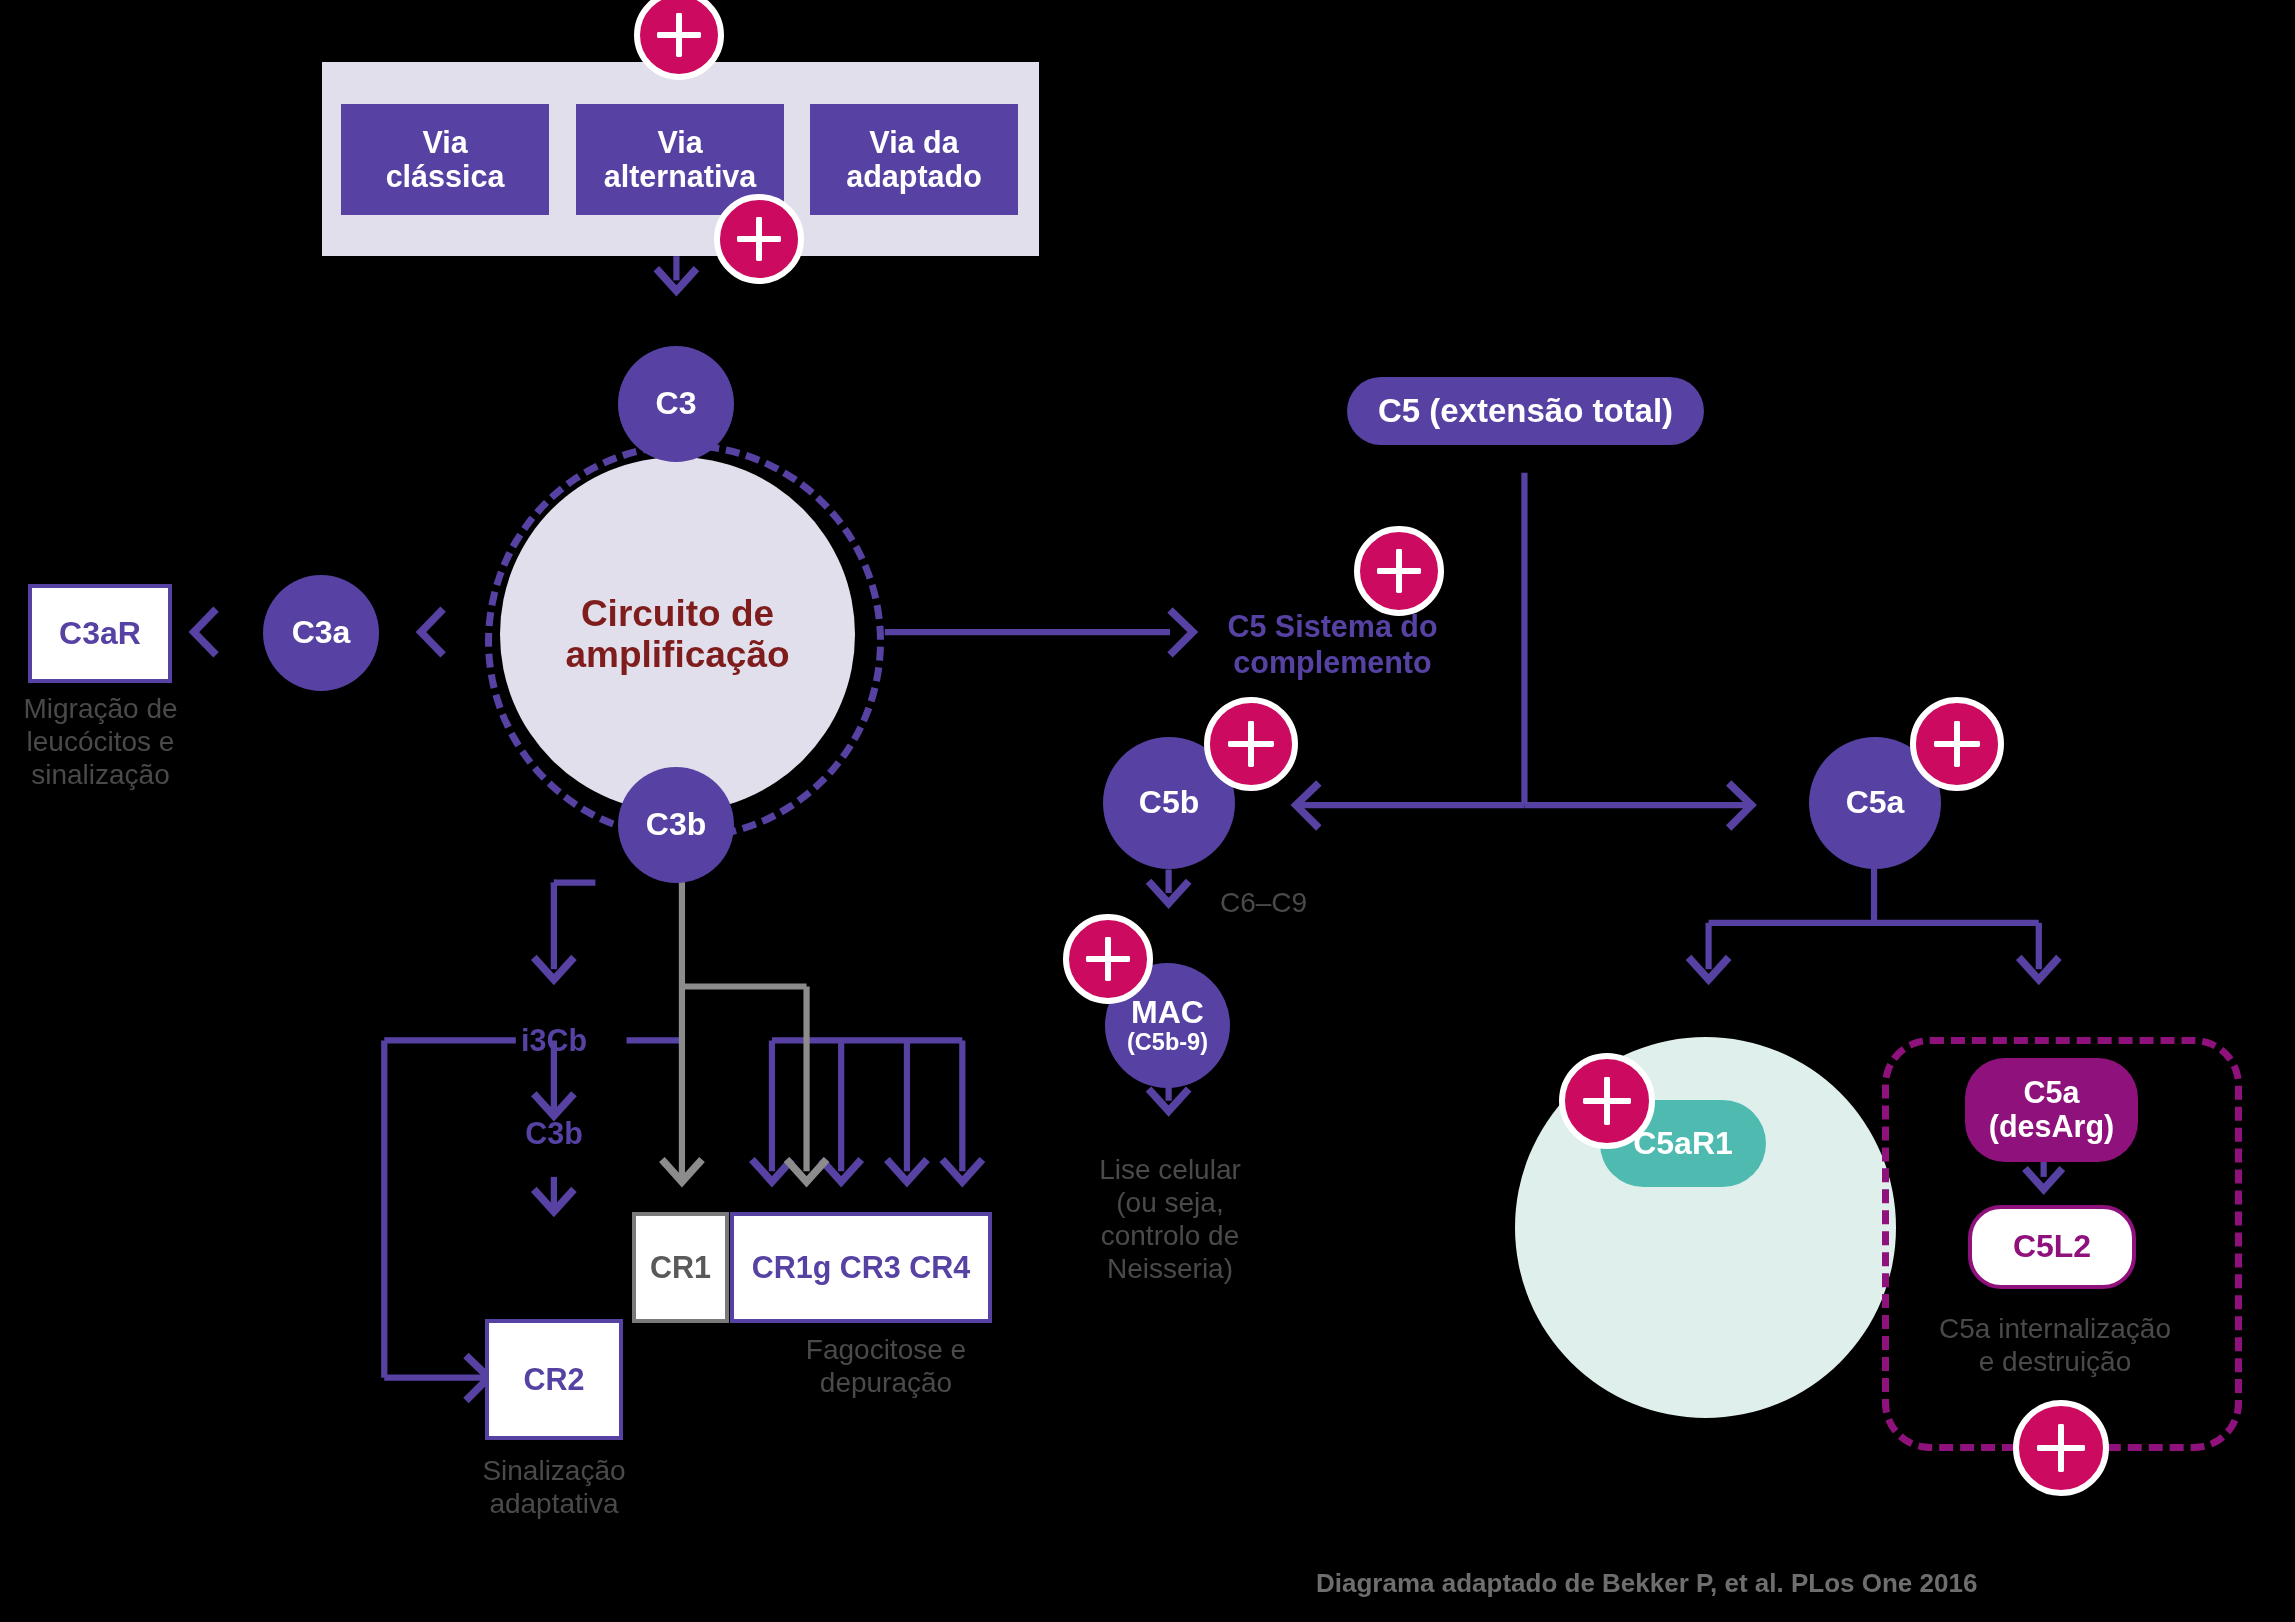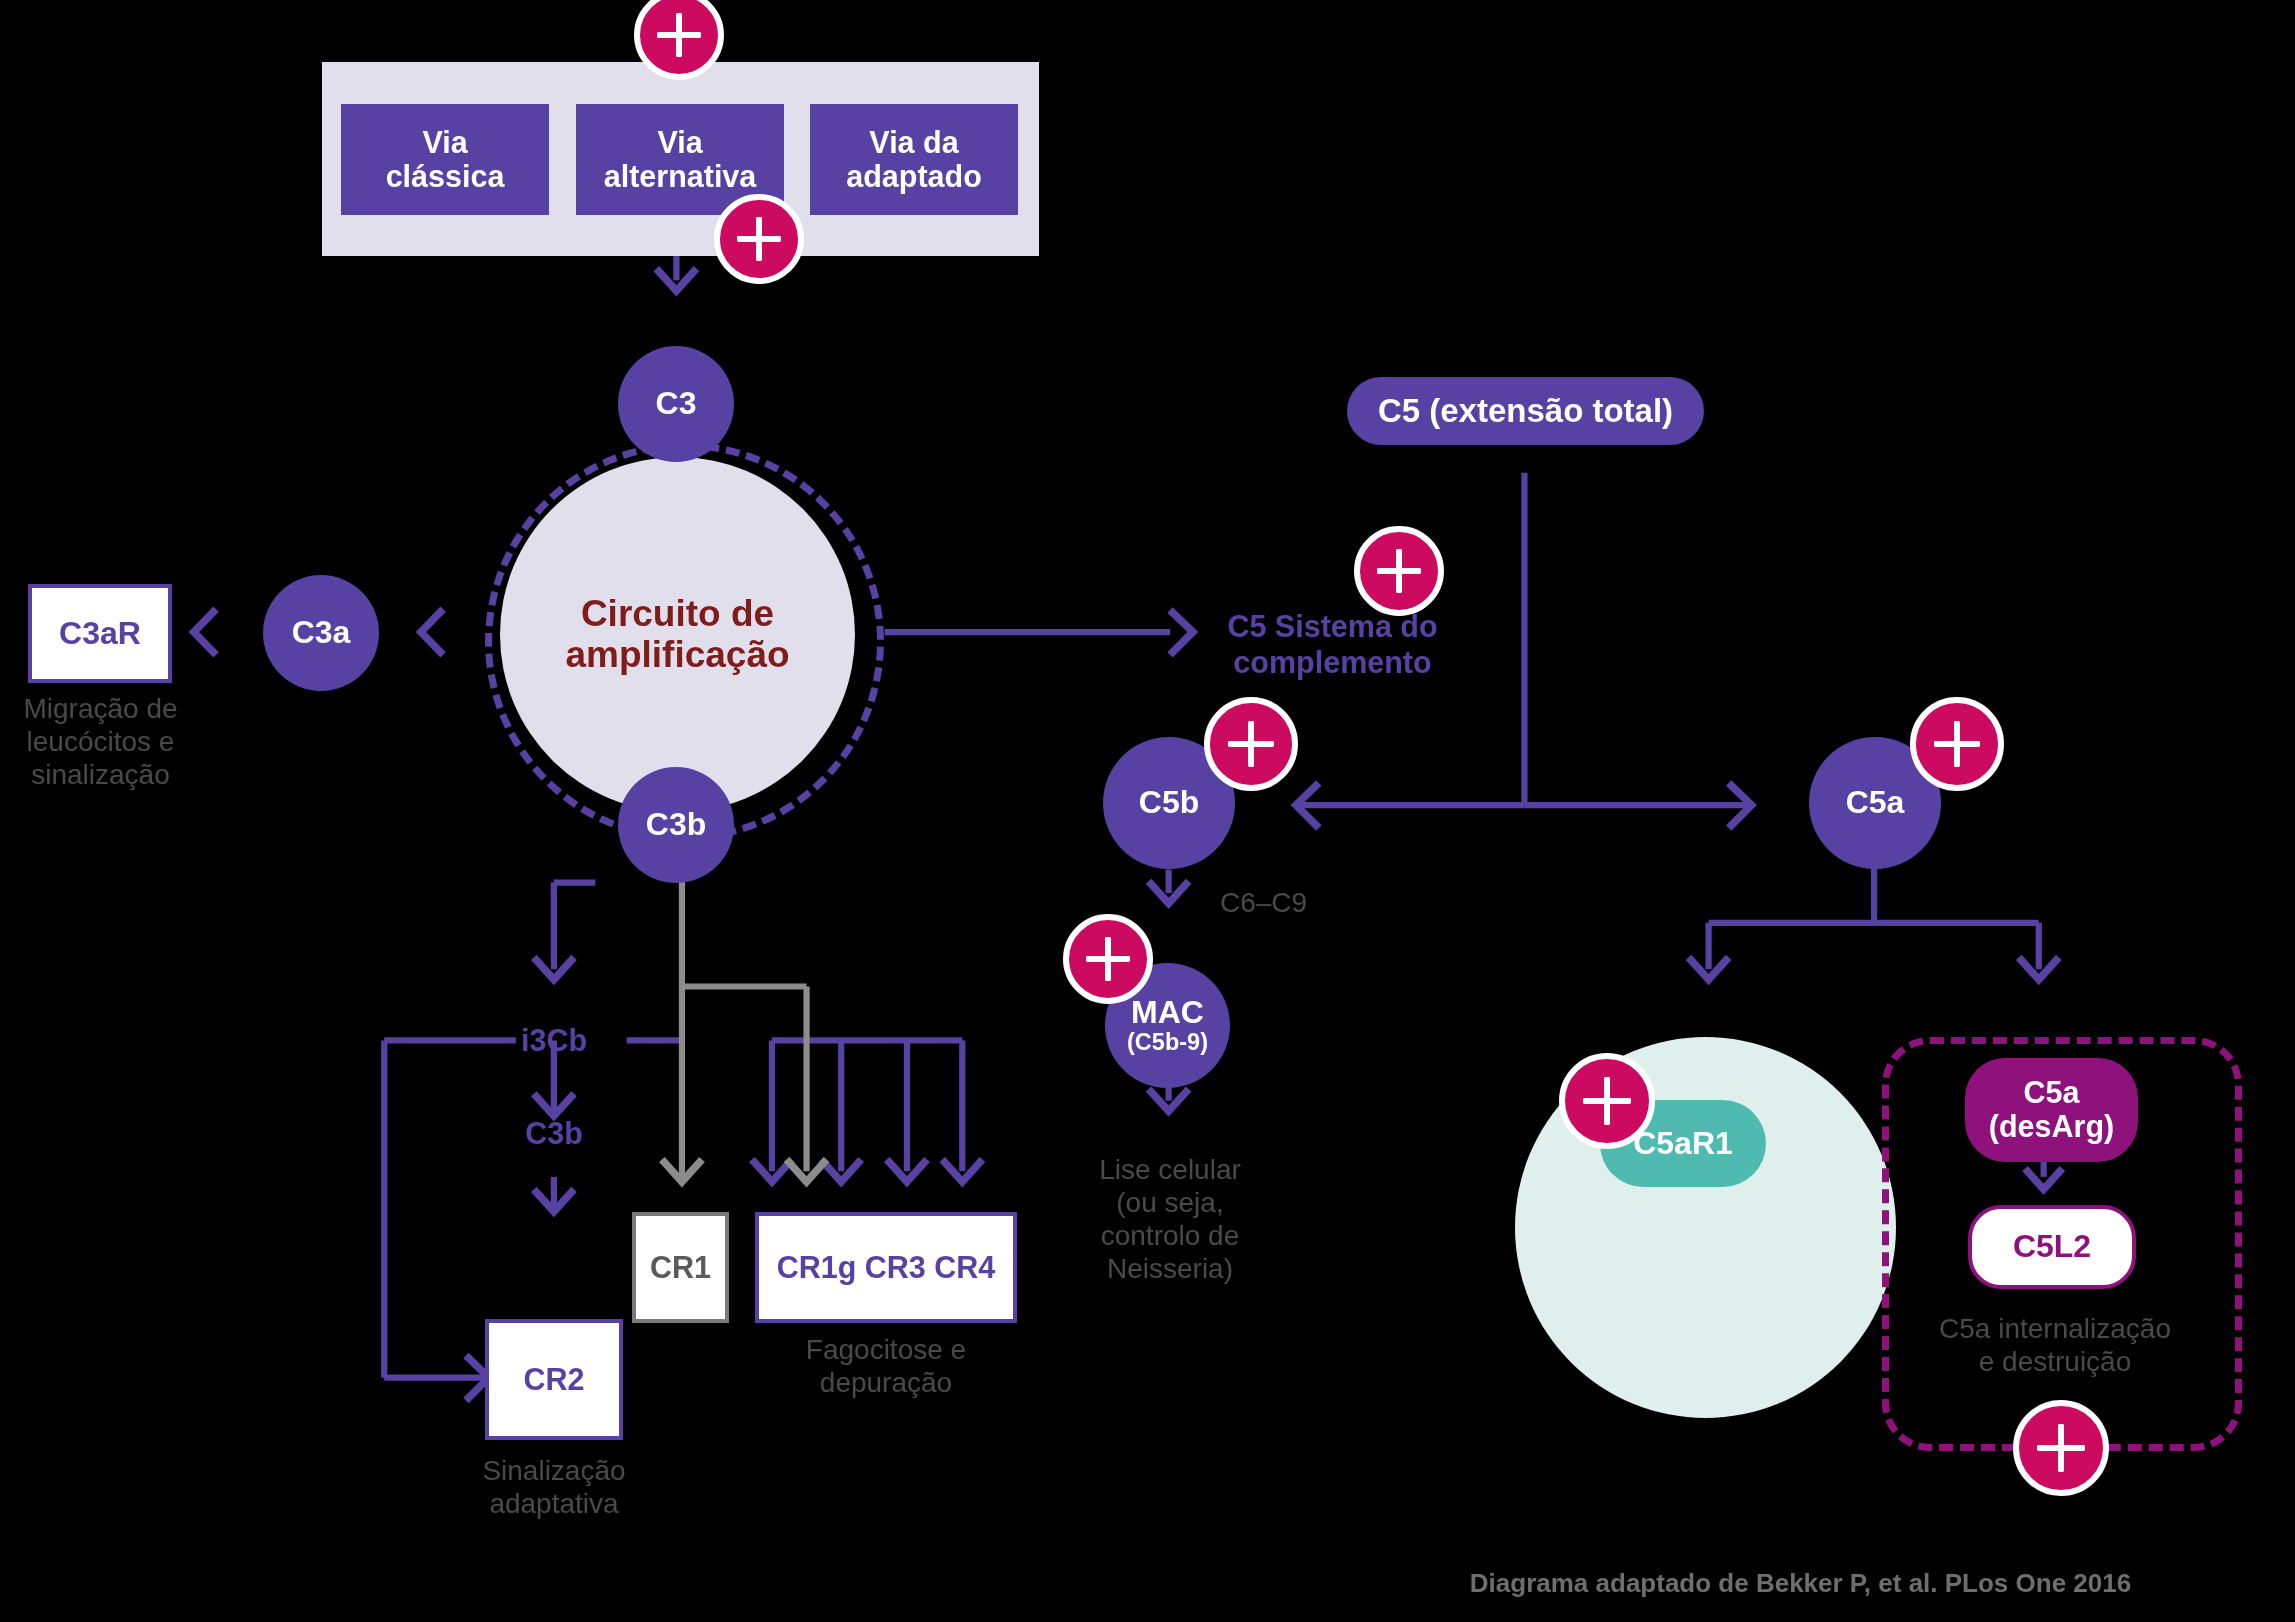--- a/index.html
+++ b/index.html
@@ -190,21 +190,21 @@
   </div>
 
   <div class="lbl lblpurple" style="left:485px;top:1116px;width:138px;font-size:30.5px;">
     <span>C3b</span>
   </div>
 
   <div class="node boxg" style="left:632px;top:1212px;width:97px;height:111px;font-size:30.5px;">
     <span>CR1</span>
   </div>
 
-  <div class="node boxp" style="left:755px;top:1212px;width:262px;height:111px;font-size:30.5px;">
+  <div class="node boxp" style="left:730px;top:1212px;width:262px;height:111px;font-size:30.5px;">
     <span>CR1g CR3 CR4</span>
   </div>
 
   <div class="lbl lblgrey" style="left:755px;top:1333px;width:262px;">
     <div>Fagocitose e</div>
     <div>depuração</div>
   </div>
 
   <div class="node boxp" style="left:485px;top:1319px;width:138px;height:121px;font-size:30.5px;">
     <span>CR2</span>
@@ -288,18 +288,18 @@
 
   <div class="lbl lblgrey" style="left:1882px;top:1312px;width:346px;font-size:28px;">
     <div>C5a internalização</div>
     <div>e destruição</div>
   </div>
 
   <div class="plus" style="position:absolute;left:2013px;top:1400px;width:84px;height:84px;">
       <i></i>
     </div>
 
-  <div class="lbl caption" style="left:1316px;top:1568px;width:969px;text-align:center;">
+  <div class="lbl caption" style="left:1316px;top:1568px;width:969px;text-align:left;">
     <span>Diagrama adaptado de Bekker P, et al. PLos One 2016</span>
   </div>
 
 </div>
 
 
 </body></html>

